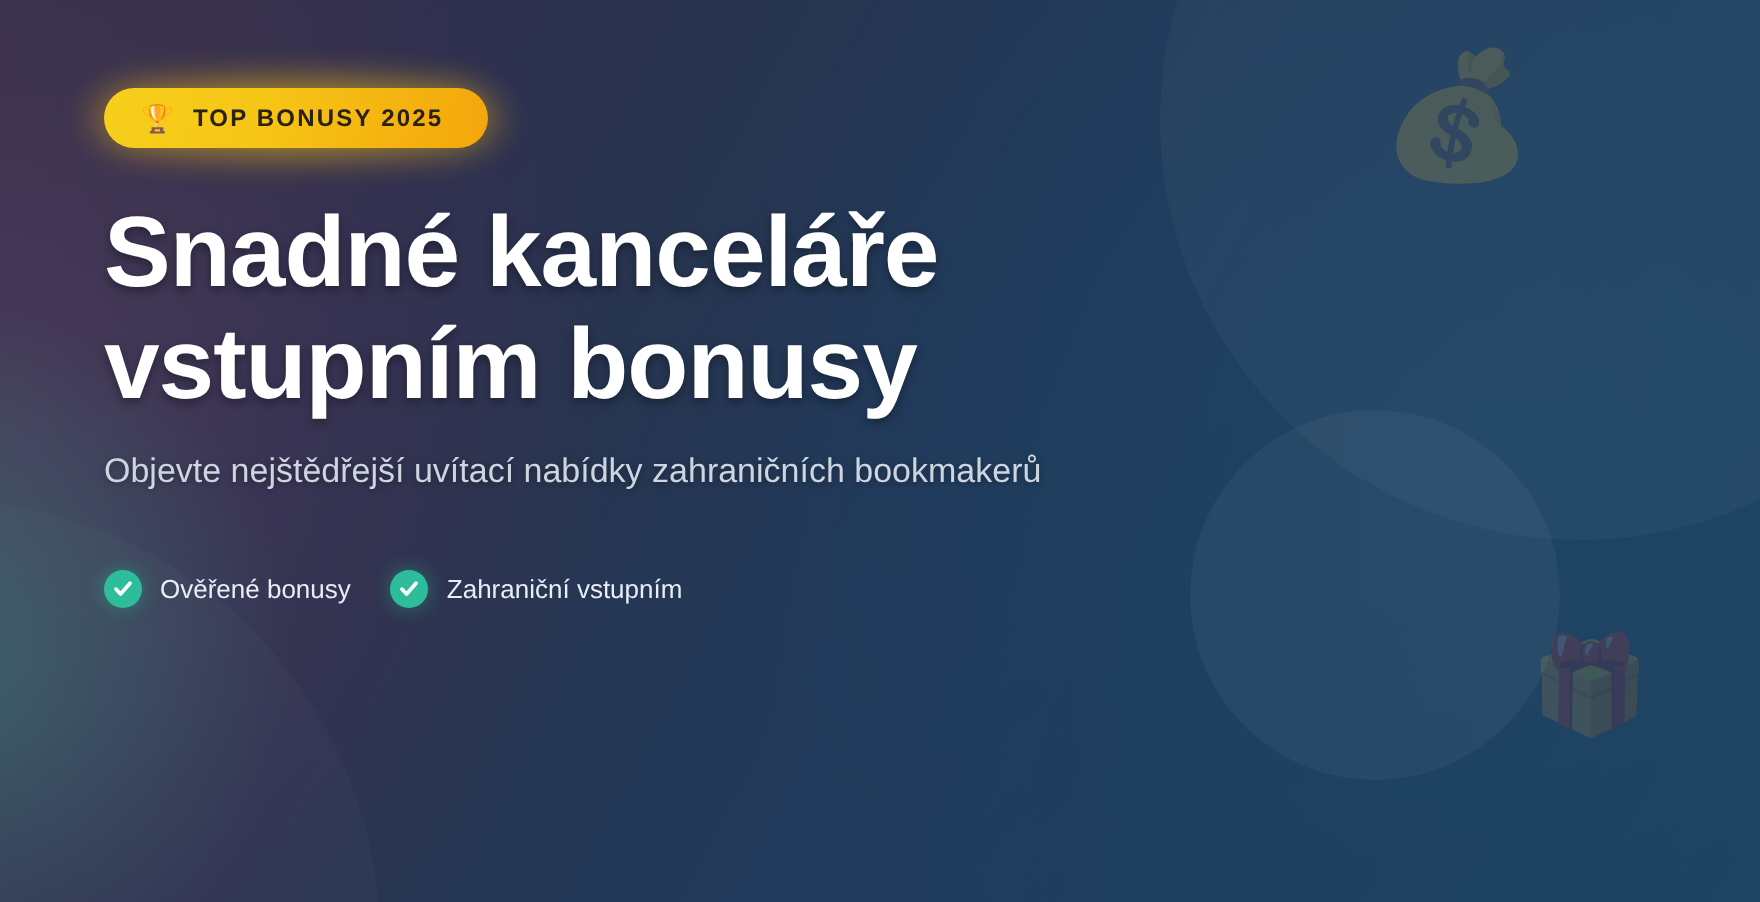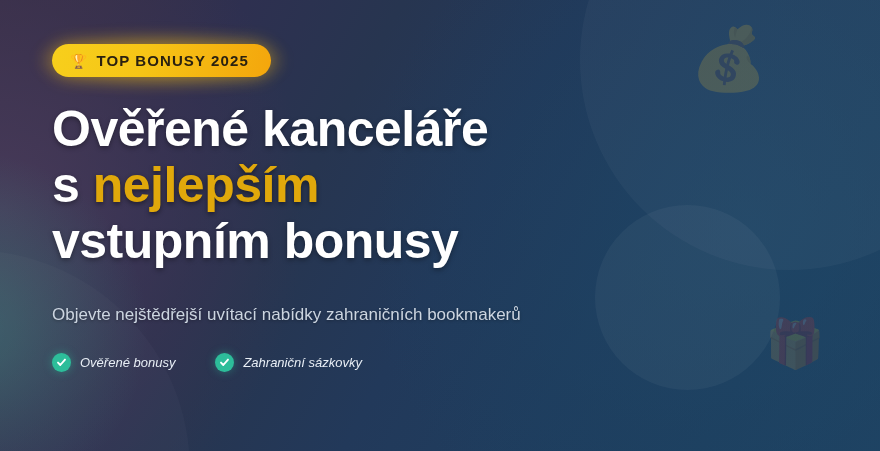--- a/index.html
+++ b/index.html
@@ -90,21 +90,21 @@
   .badge {
     position:relative;
     display:inline-flex; align-items:center; gap:9px;
     padding:8px 22px 8px 18px;
     border-radius:20px;
     background:linear-gradient(100deg, #f7cf1c 0%, #f6c516 42%, #f4a60c 100%);
     box-shadow:0 0 18px rgba(245,190,25,0.45);
   }
   .badge-icon { font-size:14px; line-height:1; }
   .badge-text {
-    font-size:15px; font-weight:bold;
+    font-size:12px; font-weight:bold;
     letter-spacing:1.1px;
     color:#2a2110;
     white-space:nowrap;
   }
 
   
   .headline {
     margin-top:24px;
     font-size:50px;
     font-weight:bold;
@@ -113,35 +113,34 @@
     letter-spacing:-0.5px;
     text-shadow:0 2px 5px rgba(0,0,0,0.35);
   }
   .headline .hl-line { display:block; }
   .hl-accent {
     color:#e0a80b;
     text-shadow:0 2px 5px rgba(0,0,0,0.45);
   }
 
   .subtitle {
-    margin-top:34px;
+    margin-top:14px;
     font-size:17px;
     line-height:1.42;
     color:#ccd5e0;
     max-width:480px;
     text-shadow:0 1px 3px rgba(0,0,0,0.3);
   }
 
   
   .features {
-    margin-top:26px;
+    margin-top:37px;
     display:flex;
     align-items:center;
-    gap:40px;
-    font-style:italic;
+    gap:20px;
   }
   .feature {
     display:flex; align-items:center; gap:9px;
   }
   .feature-check {
     width:19px; height:19px;
     border-radius:50%;
     background:#2dbd9a;
     display:flex; align-items:center; justify-content:center;
     box-shadow:0 0 10px rgba(45,189,154,0.45);
@@ -174,24 +173,21 @@
 
     <div class="badge-wrap">
       <div class="badge-glow"></div>
       <div class="badge">
         <span class="badge-icon">🏆</span>
         <span class="badge-text">TOP BONUSY 2025</span>
       </div>
     </div>
 
     <h1 class="headline">
-      <span class="hl-line">Ověřené kanceláře</span>
-      <span class="hl-line">
-        <span>s </span><span class="hl-accent">nejlepším</span>
-      </span>
+      <span class="hl-line">Snadné kanceláře</span>
       <span class="hl-line">vstupním bonusy</span>
     </h1>
 
     <p class="subtitle">Objevte nejštědřejší uvítací nabídky zahraničních bookmakerů</p>
 
     <div class="features">
 
       <div class="feature">
         <span class="feature-check">
           <svg width="11" height="11" viewBox="0 0 11 11" aria-hidden="true">
@@ -201,18 +197,18 @@
         <span class="feature-label">Ověřené bonusy</span>
       </div>
 
 
       <div class="feature">
         <span class="feature-check">
           <svg width="11" height="11" viewBox="0 0 11 11" aria-hidden="true">
             <path d="M2 5.6 L4.3 8 L9 2.6" fill="none" stroke="#ffffff" stroke-width="1.9" stroke-linecap="round" stroke-linejoin="round"></path>
           </svg>
         </span>
-        <span class="feature-label">Zahraniční sázkovky</span>
+        <span class="feature-label">Zahraniční vstupním</span>
       </div>
 
     </div>
   </div>
 </div>
 
 </body></html>

